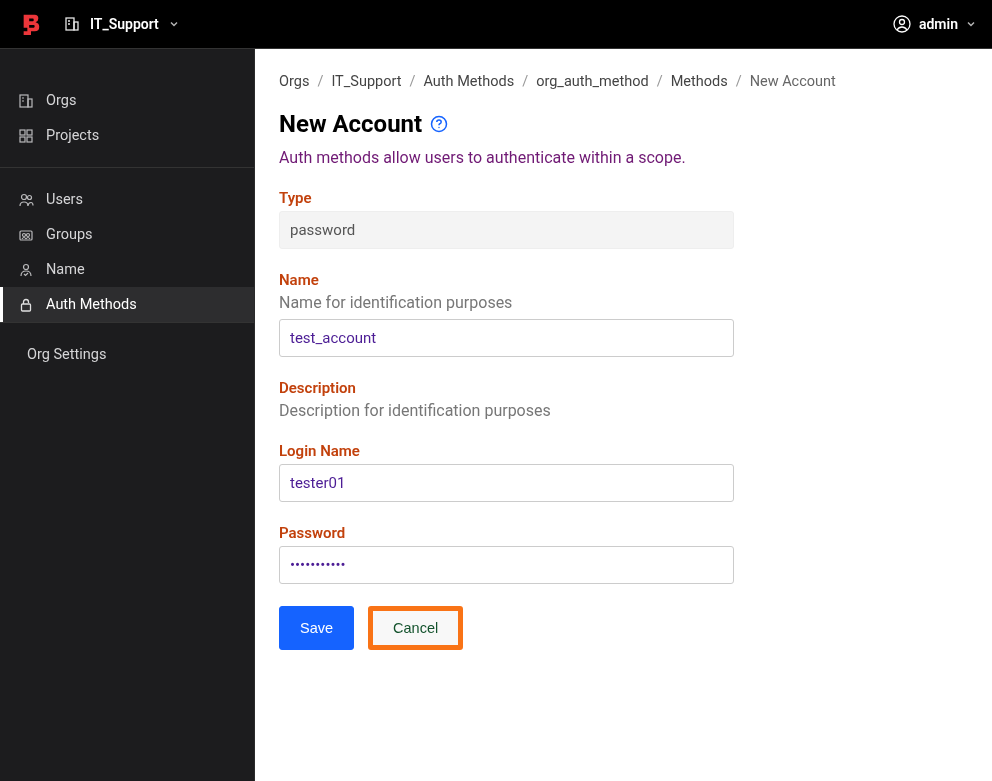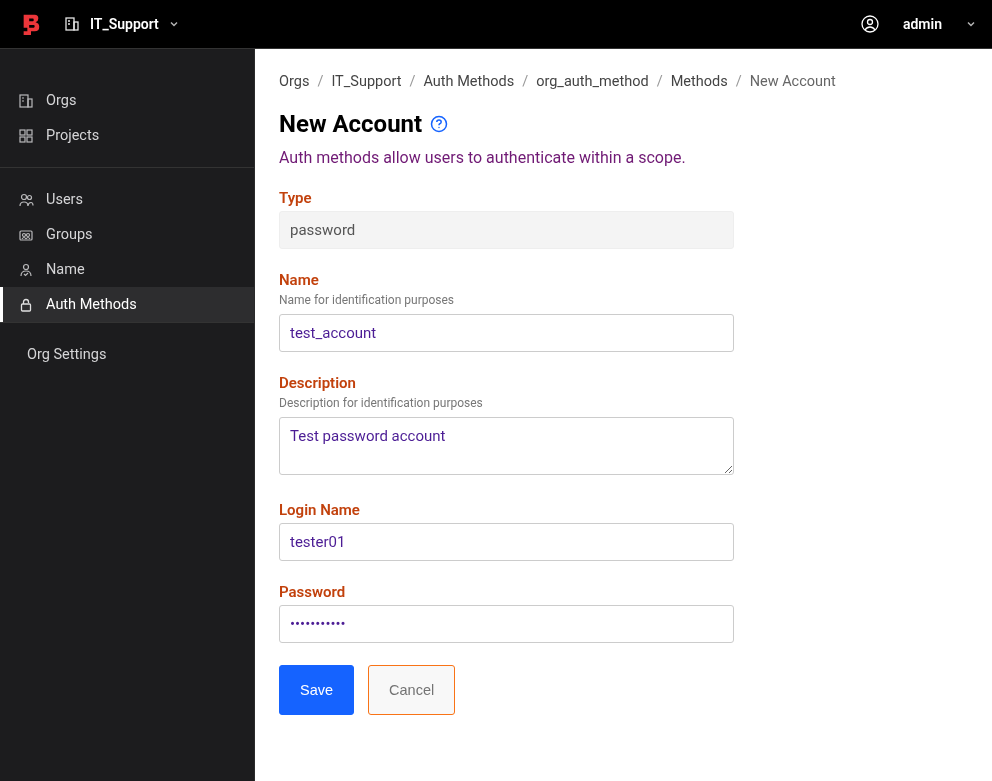--- a/index.html
+++ b/index.html
@@ -43,21 +43,21 @@
     }
     .scope-icon {
       opacity: 0.9;
     }
     .chevron {
       opacity: 0.7;
     }
     .user-menu {
       display: flex;
       align-items: center;
-      gap: 24px;
+      gap: 8px;
       color: #fff;
       font-size: 14px;
       font-weight: 600;
       cursor: pointer;
     }
     .layout {
       display: flex;
       height: calc(781px - 49px);
     }
     .sidebar {
@@ -161,21 +161,21 @@
       max-width: 455px;
     }
     .form-label {
       display: block;
       font-size: 15px;
       font-weight: 600;
       color: #c2410c;
       margin-bottom: 4px;
     }
     .form-hint {
-      font-size: 12px;
+      font-size: 16px;
       color: #777;
       margin-bottom: 7px;
     }
     .form-input, .form-textarea {
       width: 100%;
       padding: 9px 10px;
       font-size: 15px;
       border: 1px solid #ccc;
       border-radius: 3px;
       font-family: inherit;
@@ -189,36 +189,36 @@
     .form-textarea {
       min-height: 58px;
       resize: vertical;
     }
     .button-row {
       display: flex;
       gap: 14px;
       margin-top: 6px;
     }
     .btn {
-      padding: 16px 20px;
+      padding: 9px 20px;
       font-size: 14.5px;
       border-radius: 3px;
       cursor: pointer;
       border: 1px solid transparent;
       font-weight: 500;
     }
     .btn-primary {
       background: #1563ff;
       color: #fff;
       border-color: #1563ff;
     }
     .btn-secondary {
       background: #f8f8f8;
-      color: #737373;
-      border: 1px solid #f97316;
+      color: #14532d;
+      border: 5px solid #f97316;
     }
   </style>
 </head>
 <body>
 
 <div class="topbar">
   <div class="topbar-left">
     <svg class="logo" viewBox="0 0 24 24">
       <path fill="#ec363a" d="M4 2 L16 2 Q20 2 20 6 Q20 9 17 10 Q21 11 21 15 Q21 20 16 20 L12 20 L12 24 L4 24 L4 20 L8 20 L8 16 L4 16 Z M10 6 L10 9 L14 9 Q15 9 15 7.5 Q15 6 14 6 Z M10 13 L10 16 L15 16 Q16 16 16 14.5 Q16 13 15 13 Z"></path>
     </svg>
@@ -360,21 +360,20 @@
 
     <div class="form-group">
       <label class="form-label">Name</label>
       <div class="form-hint">Name for identification purposes</div>
       <input class="form-input" type="text" value="test_account" style="">
     </div>
 
     <div class="form-group">
       <label class="form-label">Description</label>
       <div class="form-hint">Description for identification purposes</div>
-      <textarea class="form-textarea" style="">Test password account</textarea>
     </div>
 
     <div class="form-group">
       <label class="form-label">Login Name</label>
       <input class="form-input" type="text" value="tester01" style="">
     </div>
 
     <div class="form-group">
       <label class="form-label">Password</label>
       <input class="form-input" type="text" value="•••••••••••" style="">

